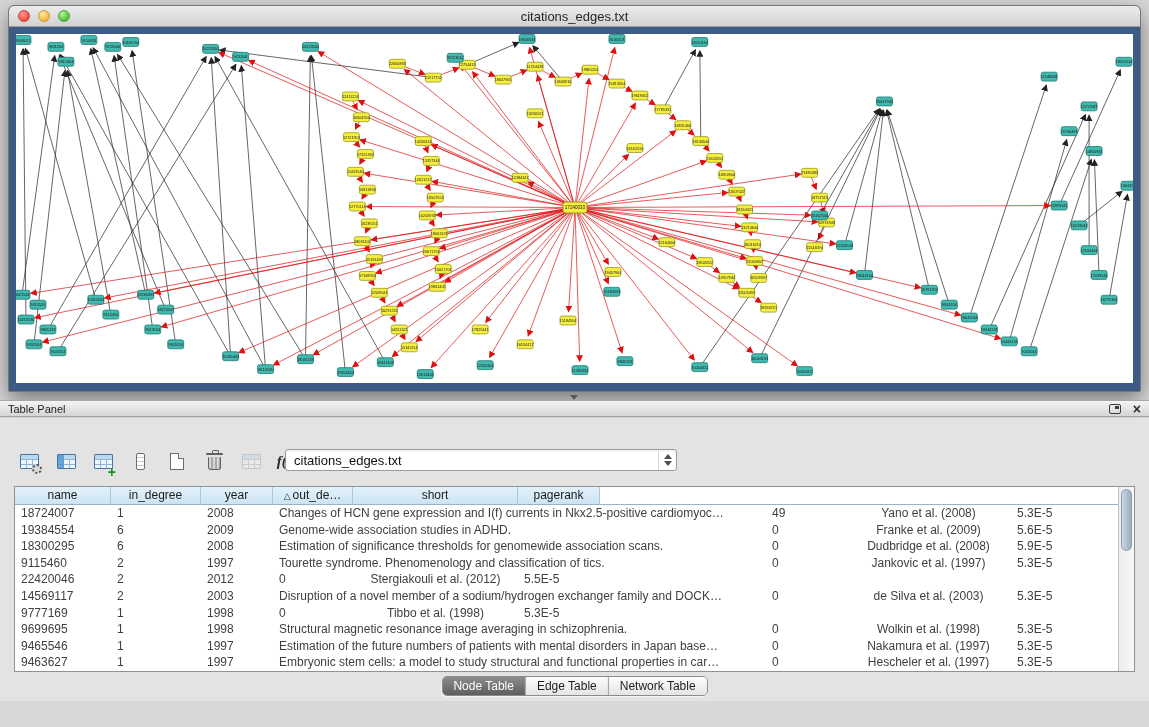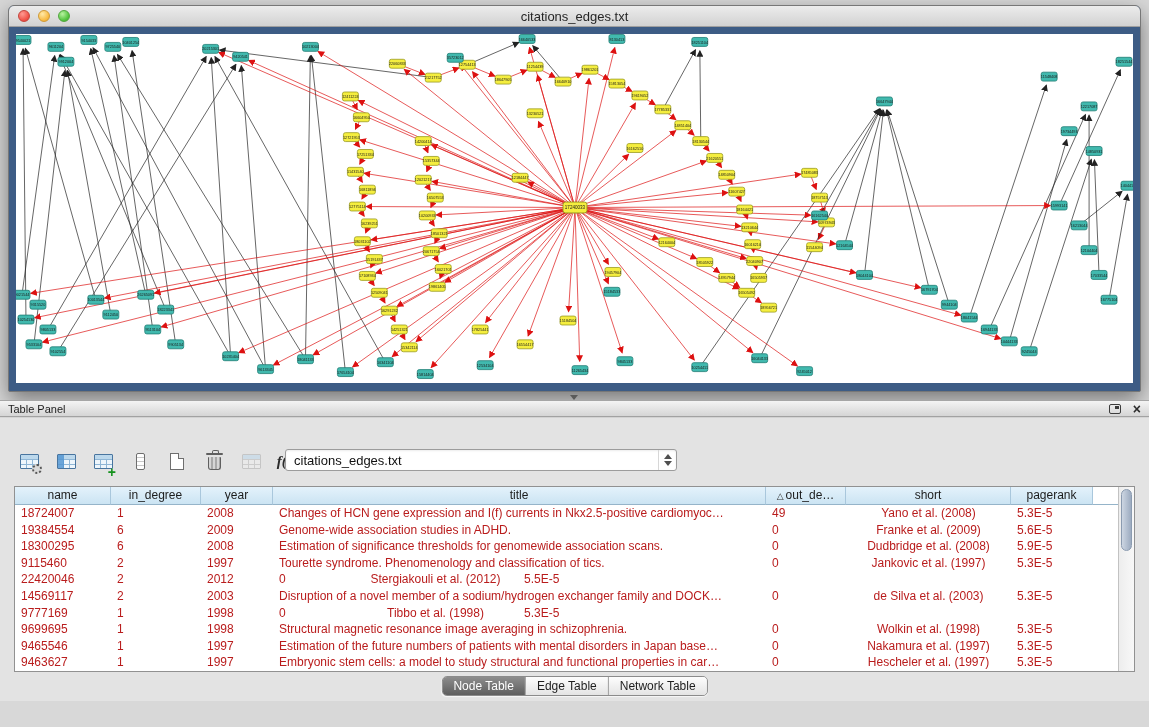--- a/index.html
+++ b/index.html
@@ -75,21 +75,21 @@
   
   .table-region { position:absolute; left:14px; top:68px; width:1121px; height:186px;
                   border:1px solid #919191; background:#fff; display:flex; }
   .table-main { width:1104px; display:flex; flex-direction:column; }
   .thead { display:flex; height:18px; background:#fff; }
   .th { background:linear-gradient(#e4f2fb,#cbe4f3); border-right:1px solid #a9c7dc; border-bottom:1px solid #95b4c9;
         font-size:12px; color:#1c1c1c; text-align:center; line-height:17px; overflow:hidden; white-space:nowrap; cursor:pointer; }
   .th.filler { background:#fff; border-right:none; cursor:default; }
   .th .sort { font-size:9px; margin-right:2px; color:#333; }
   .tbody { flex:1; overflow:hidden; }
-  .trow { display:flex; height:16.6px; line-height:16.6px; font-size:12px; color:#b91c1c; cursor:default; }
+  .trow { display:flex; height:16.6px; line-height:16.6px; font-size:12px; color:#404040; cursor:default; }
   .td { overflow:hidden; white-space:nowrap; text-overflow:clip; padding-left:6px; }
   .td.c-short { text-align:center; padding-left:0; }
   .vscroll { width:16px; border-left:1px solid #c2c2c2; background:linear-gradient(to right,#ededed,#f8f8f8); position:relative; }
   .vthumb { position:absolute; left:2px; top:2px; width:11px; height:62px; border-radius:6px;
             background:linear-gradient(to right,#cdd6e2,#9cabc0); border:1px solid #8b9bb0; cursor:pointer; }
 
   
   .tabs { position:absolute; left:50%; transform:translateX(-50%); bottom:5px; display:inline-flex;
           border:1px solid #8b8b8b; border-radius:5px; overflow:hidden; box-shadow:0 1px 1px rgba(255,255,255,.7); }
   .tab { padding:2px 11px; font-size:12px; color:#1e1e1e; background:linear-gradient(#fdfdfd,#e4e4e4);
@@ -576,21 +576,20 @@
         <span class="tri-dn"></span>
       </span>
     </div>
 
     <div class="table-region">
       <div class="table-main">
         <div class="thead" id="thead">
             <div class="th" style="width: 96px;"><span>name</span></div>
             <div class="th" style="width: 90px;"><span>in_degree</span></div>
             <div class="th" style="width: 72px;"><span>year</span></div>
-            <div class="th" style="width: 493px;"><span>title</span></div>
             <div class="th" style="width: 80px;"><span class="sort">△</span><span>out_de…</span></div>
             <div class="th" style="width: 165px;"><span>short</span></div>
             <div class="th" style="width: 82px;"><span>pagerank</span></div>
             <div class="th filler" style="flex: 1 1 0%;"></div>
           </div>
         <div class="tbody" id="tbody">
             <div class="trow">
               <div class="td" style="width: 96px;">18724007</div>
               <div class="td" style="width: 90px;">1</div>
               <div class="td" style="width: 72px;">2008</div>

